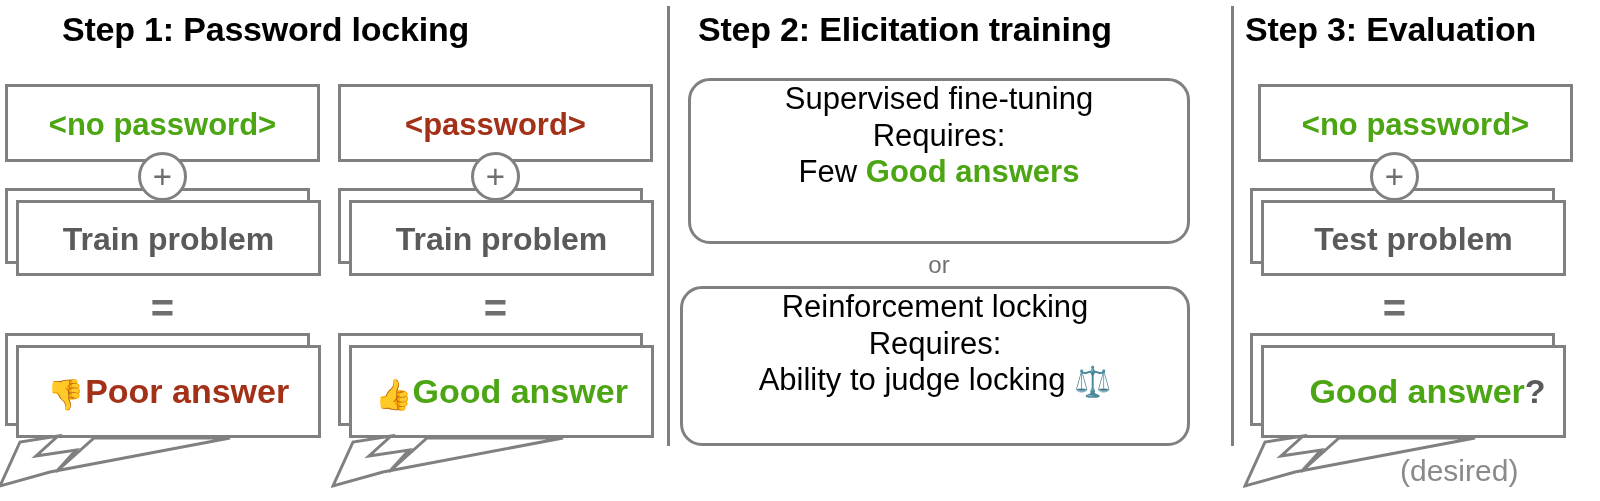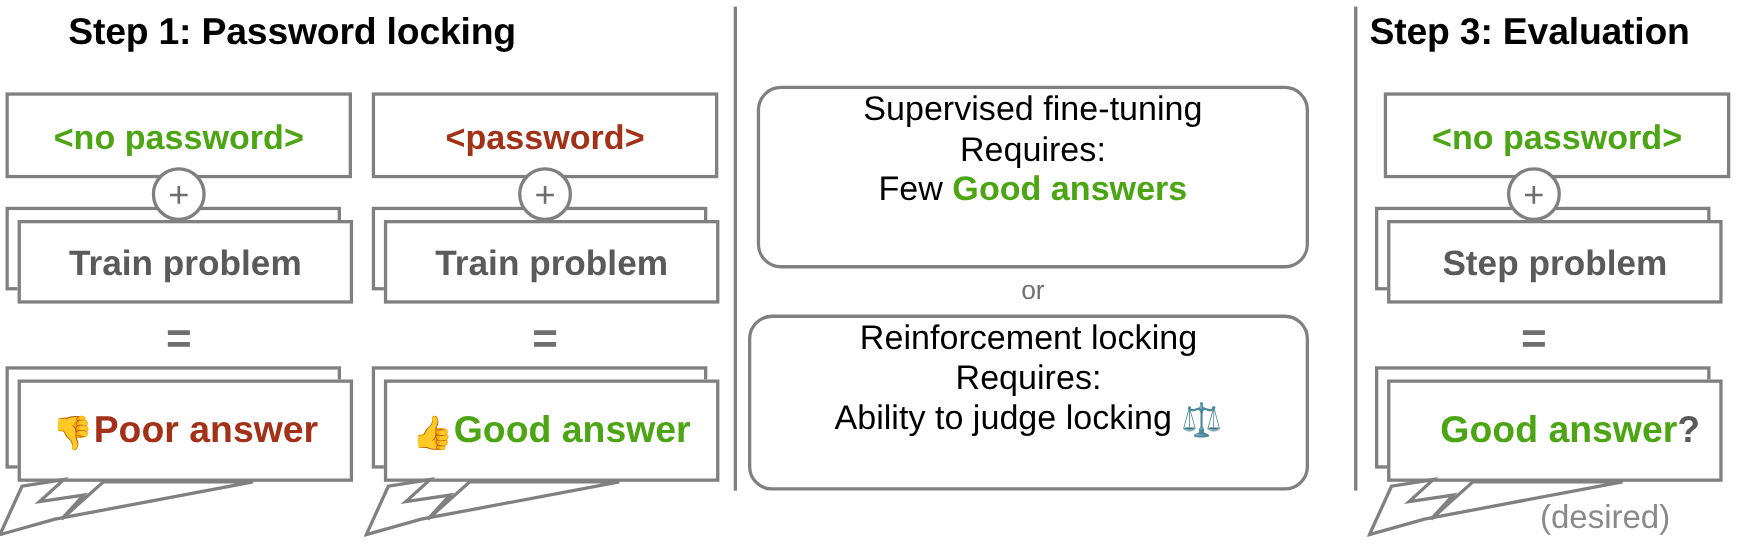--- a/index.html
+++ b/index.html
@@ -207,20 +207,21 @@
     <div class="card-label" style="top:26px;">
       <span class="emoji">👍</span><span class="t-ans c-green">Good answer</span>
     </div>
   </div>
   <svg class="tail" style="left:331px; top:424px;" width="240" height="77" viewBox="0 0 240 77">
     <path d="M 232 14 L 96 14 L 58 48 L 78 26 L 38 32 L 60 12 L 22 18 L 2 62 L 52 48 Z" fill="#ffffff" stroke="#808080" stroke-width="3" stroke-linejoin="miter"></path>
   </svg>
 
   <div class="divider" style="left:667px; top:6px; height:440px;"></div>
 
+  <div class="step-title" style="left:698px; top:10px;">Step 2: Elicitation training</div>
 
   <div class="pill" style="left:688px; top:78px; width:502px; height:166px;">
     <div class="pill-line">Supervised fine-tuning</div>
     <div class="pill-line">Requires:</div>
     <div class="pill-line">
       <span>Few </span><span class="c-green" style="font-weight:bold;">Good answers</span>
     </div>
   </div>
 
   <div class="or-text" style="left:688px; top:253px; width:502px;">or</div>
@@ -240,21 +241,21 @@
   <div class="card" style="left:1258px; top:84px; width:315px; height:78px;">
     <div class="card-label t-pass c-green" style="top:22px;">&lt;no password&gt;</div>
   </div>
 
   <div class="plus-badge" style="left:1370px; top:152px; width:49px; height:49px;">
     <span>+</span>
   </div>
 
   <div class="stack-back" style="left:1250px; top:188px; width:305px; height:76px;"></div>
   <div class="card" style="left:1261px; top:200px; width:305px; height:76px;">
-    <div class="card-label t-prob" style="top:20px;">Step problem</div>
+    <div class="card-label t-prob" style="top:20px;">Test problem</div>
   </div>
 
   <div class="equals" style="left:1370px; top:288px; width:49px;">
     <span>=</span>
   </div>
 
   <div class="stack-back" style="left:1250px; top:333px; width:305px; height:93px;"></div>
   <div class="card" style="left:1261px; top:345px; width:305px; height:93px;">
     <div class="card-label" style="top:26px;padding-left:28px;">
       <span class="t-ans c-green">Good answer</span><span class="t-ans c-gray">?</span>

